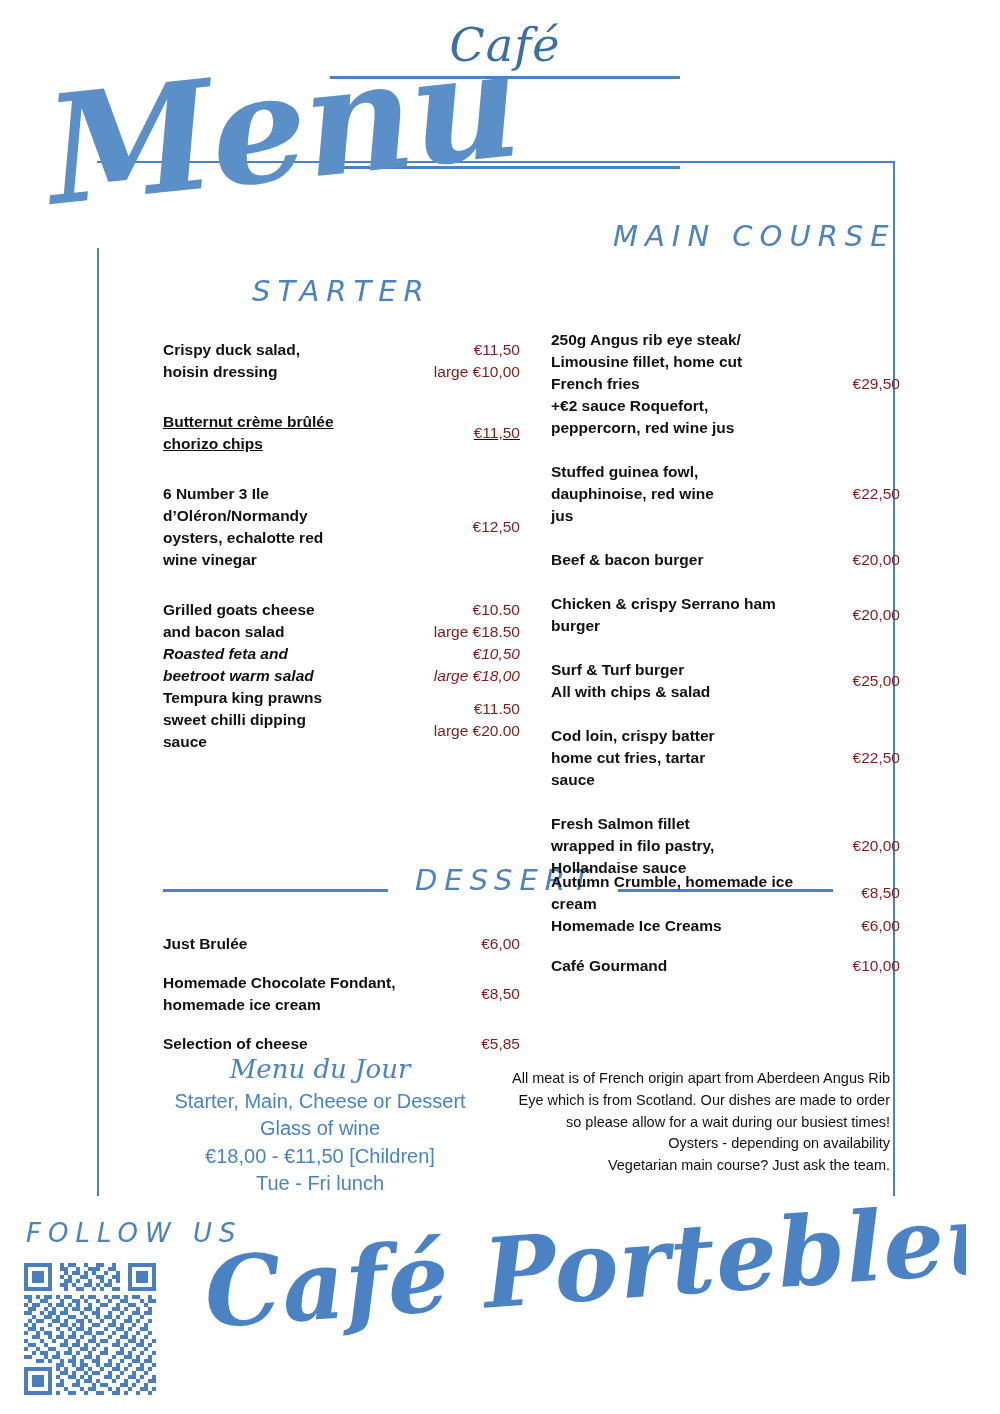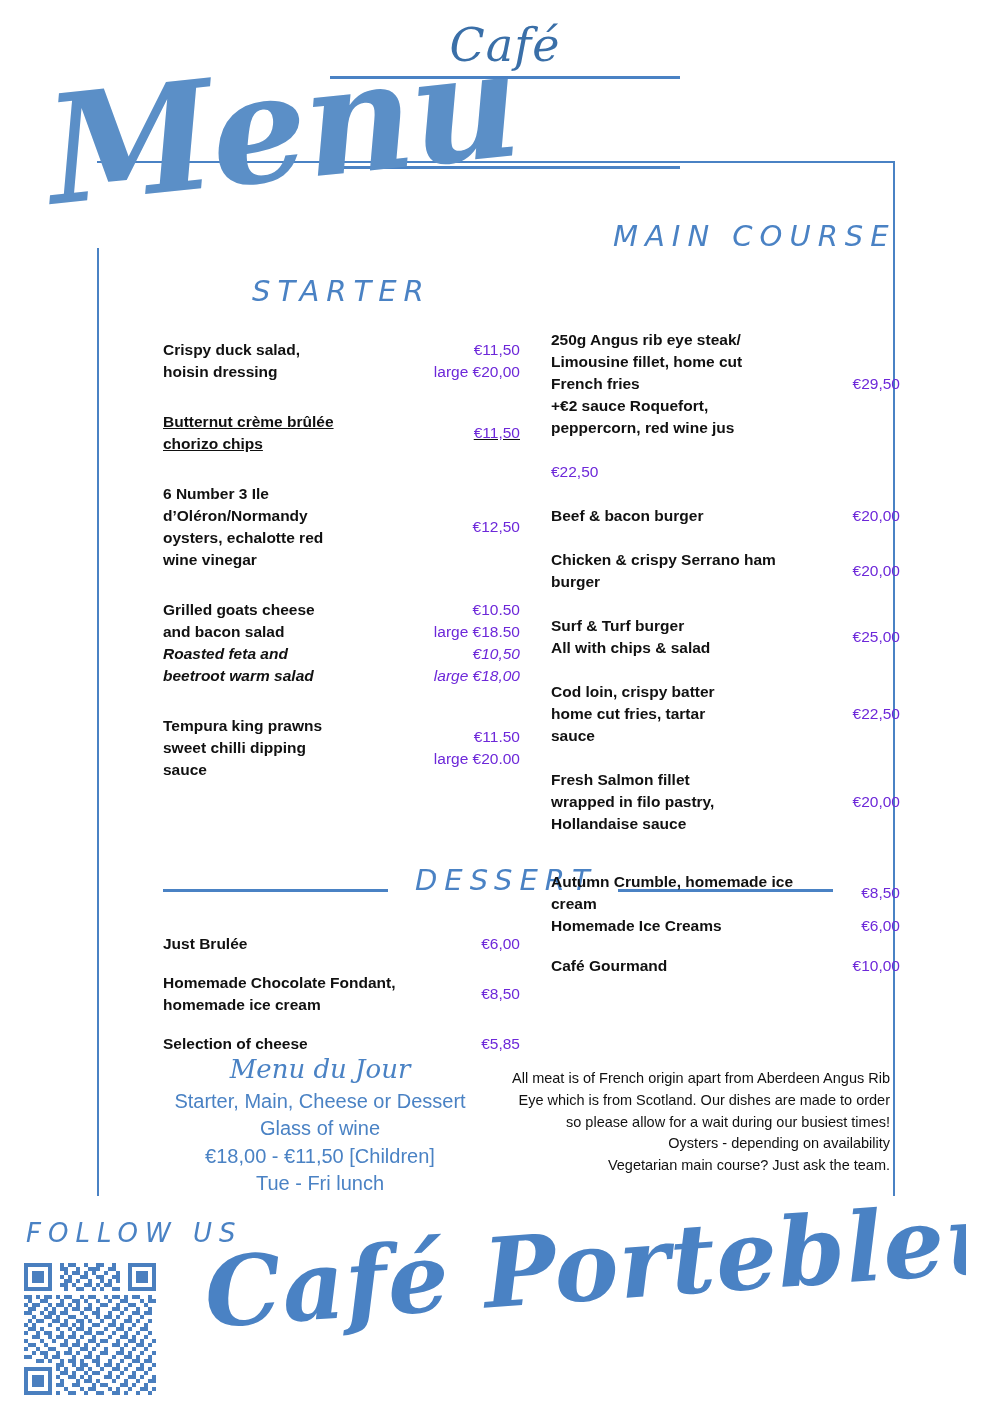--- a/index.html
+++ b/index.html
@@ -171,21 +171,21 @@
     font-weight: bold;
     font-size: 15.5px;
     line-height: 1.42;
     color: #111111;
     flex: 1 1 auto;
   }
   .item-price {
     font-family: "Liberation Sans", sans-serif;
     font-size: 15.5px;
     line-height: 1.42;
-    color: #6d28d9;
+    color: #7f1d1d;
     text-align: right;
     white-space: nowrap;
     flex: 0 0 auto;
   }
   .item-price .large-line { display: block; }
 
   
   .mdj {
     position: absolute;
     left: 110px;
@@ -278,49 +278,50 @@
 
   <div class="hand h-starter">STARTER</div>
   <div class="hand h-main">MAIN COURSE</div>
   <div class="hand h-dessert">DESSERT</div>
   <div class="rule-dessert-left"></div>
   <div class="rule-dessert-right"></div>
 
   <div class="col col-starter">
       <div class="item">
         <div class="item-name">Crispy duck salad,<br>hoisin dressing</div>
-        <div class="item-price">€11,50<span class="large-line">large €20,00</span></div>
+        <div class="item-price">€11,50<span class="large-line">large €10,00</span></div>
       </div>
       <div class="item" style="margin-top: 28px; text-decoration: underline;">
         <div class="item-name">Butternut crème brûlée<br>chorizo chips</div>
         <div class="item-price">€11,50</div>
       </div>
       <div class="item" style="margin-top: 28px;">
         <div class="item-name">6 Number 3 Ile<br>d’Oléron/Normandy<br>oysters, echalotte red<br>wine vinegar</div>
         <div class="item-price">€12,50</div>
       </div>
       <div class="item" style="margin-top: 28px;">
         <div class="item-name">Grilled goats cheese<br>and bacon salad</div>
         <div class="item-price">€10.50<span class="large-line">large €18.50</span></div>
       </div>
       <div class="item" style=" font-style: italic;">
         <div class="item-name">Roasted feta and<br>beetroot warm salad</div>
         <div class="item-price">€10,50<span class="large-line">large €18,00</span></div>
       </div>
-      <div class="item" style="margin-top: 28px;">
+      <div class="item" style="">
         <div class="item-name">Tempura king prawns<br>sweet chilli dipping<br>sauce</div>
         <div class="item-price">€11.50<span class="large-line">large €20.00</span></div>
       </div>
     </div>
   <div class="col col-main">
       <div class="item">
         <div class="item-name">250g Angus rib eye steak/<br>Limousine fillet, home cut<br>French fries<br>+€2 sauce Roquefort,<br>peppercorn, red wine jus</div>
         <div class="item-price">€29,50</div>
       </div>
       <div class="item" style="margin-top: 22px;">
+        <div class="item-name">Stuffed guinea fowl,<br>dauphinoise, red wine<br>jus</div>
         <div class="item-price">€22,50</div>
       </div>
       <div class="item" style="margin-top: 22px;">
         <div class="item-name">Beef &amp; bacon burger</div>
         <div class="item-price">€20,00</div>
       </div>
       <div class="item" style="margin-top: 22px;">
         <div class="item-name">Chicken &amp; crispy Serrano ham<br>burger</div>
         <div class="item-price">€20,00</div>
       </div>

